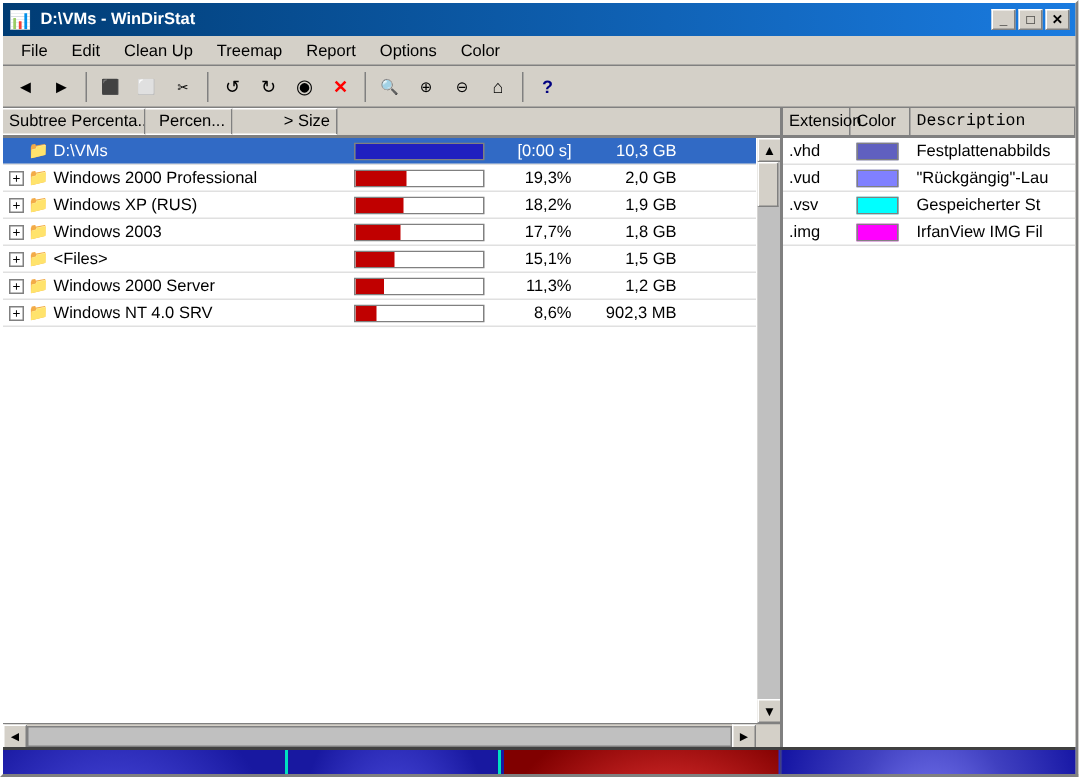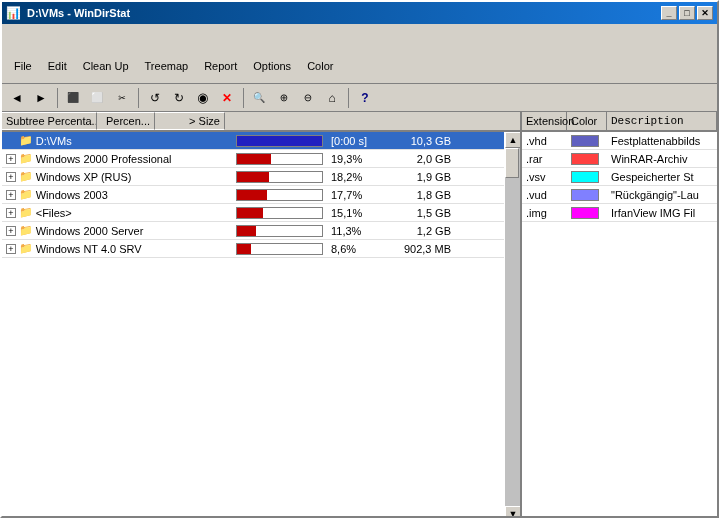--- a/index.html
+++ b/index.html
@@ -26,27 +26,26 @@
       border-color: #ffffff #808080 #808080 #ffffff;
       font-size: 9px;
       display: flex; align-items: center; justify-content: center;
       cursor: pointer;
       color: black;
     }
     
     
     .menu-bar {
       background: #d4d0c8;
-      height: 36px;
+      height: 20px;
       display: flex;
       align-items: center;
       padding: 0 4px;
       border-bottom: 1px solid #808080;
       font-size: 11px;
-      margin-top: 24px;
     }
     .menu-item {
       padding: 2px 8px;
       cursor: pointer;
     }
     
     
     .toolbar {
       background: #d4d0c8;
       height: 28px;
@@ -116,21 +115,21 @@
       display: flex;
       align-items: center;
       height: 18px;
       border-bottom: 1px solid #e0e0e0;
       cursor: pointer;
     }
     .file-row.selected { background: #316ac5; color: white; }
     .cell { overflow: hidden; white-space: nowrap; padding: 0 4px; font-size: 11px; display: flex; align-items: center; }
     .cell-name { width: 230px; gap: 3px; }
     .cell-subtree { width: 95px; }
-    .cell-percent { width: 58px; }
+    .cell-percent { width: 58px; justify-content: flex-end; }
     .cell-size { width: 70px; justify-content: flex-end; }
     
     .folder-icon { font-size: 11px; color: #ffc000; flex-shrink: 0; }
     .expand-btn { width: 10px; height: 10px; border: 1px solid #808080; background: white; font-size: 9px; display: flex; align-items: center; justify-content: center; flex-shrink: 0; color: black; cursor: pointer; }
     
     
     .bar-container { width: 87px; height: 12px; background: white; border: 1px solid #808080; display: flex; align-items: center; overflow: hidden; }
     .bar-fill-blue { height: 100%; background: #2020c0; }
     .bar-fill-red { height: 100%; background: #c00000; }
     
@@ -433,58 +432,47 @@
             <span>.vhd</span>
           </div>
           <div class="ext-cell ext-cell-color">
             <div class="color-box" style="background:#6060c0;"></div>
           </div>
           <div class="ext-cell ext-cell-desc">
             <span>Festplattenabbilds</span>
           </div>
         </div>
 
+
         <div class="ext-row">
           <div class="ext-cell ext-cell-name">
-            <span>.rar</span>
+            <span>.vud</span>
           </div>
           <div class="ext-cell ext-cell-color">
-            <div class="color-box" style="background:#ff4040;"></div>
+            <div class="color-box" style="background:#8080ff;"></div>
           </div>
           <div class="ext-cell ext-cell-desc">
-            <span>WinRAR-Archiv</span>
+            <span>"Rückgängig"-Lau</span>
           </div>
         </div>
 
         <div class="ext-row">
           <div class="ext-cell ext-cell-name">
             <span>.vsv</span>
           </div>
           <div class="ext-cell ext-cell-color">
             <div class="color-box" style="background:#00ffff;"></div>
           </div>
           <div class="ext-cell ext-cell-desc">
             <span>Gespeicherter St</span>
           </div>
         </div>
 
         <div class="ext-row">
           <div class="ext-cell ext-cell-name">
-            <span>.vud</span>
-          </div>
-          <div class="ext-cell ext-cell-color">
-            <div class="color-box" style="background:#8080ff;"></div>
-          </div>
-          <div class="ext-cell ext-cell-desc">
-            <span>"Rückgängig"-Lau</span>
-          </div>
-        </div>
-
-        <div class="ext-row">
-          <div class="ext-cell ext-cell-name">
             <span>.img</span>
           </div>
           <div class="ext-cell ext-cell-color">
             <div class="color-box" style="background:#ff00ff;"></div>
           </div>
           <div class="ext-cell ext-cell-desc">
             <span>IrfanView IMG Fil</span>
           </div>
         </div>
 

